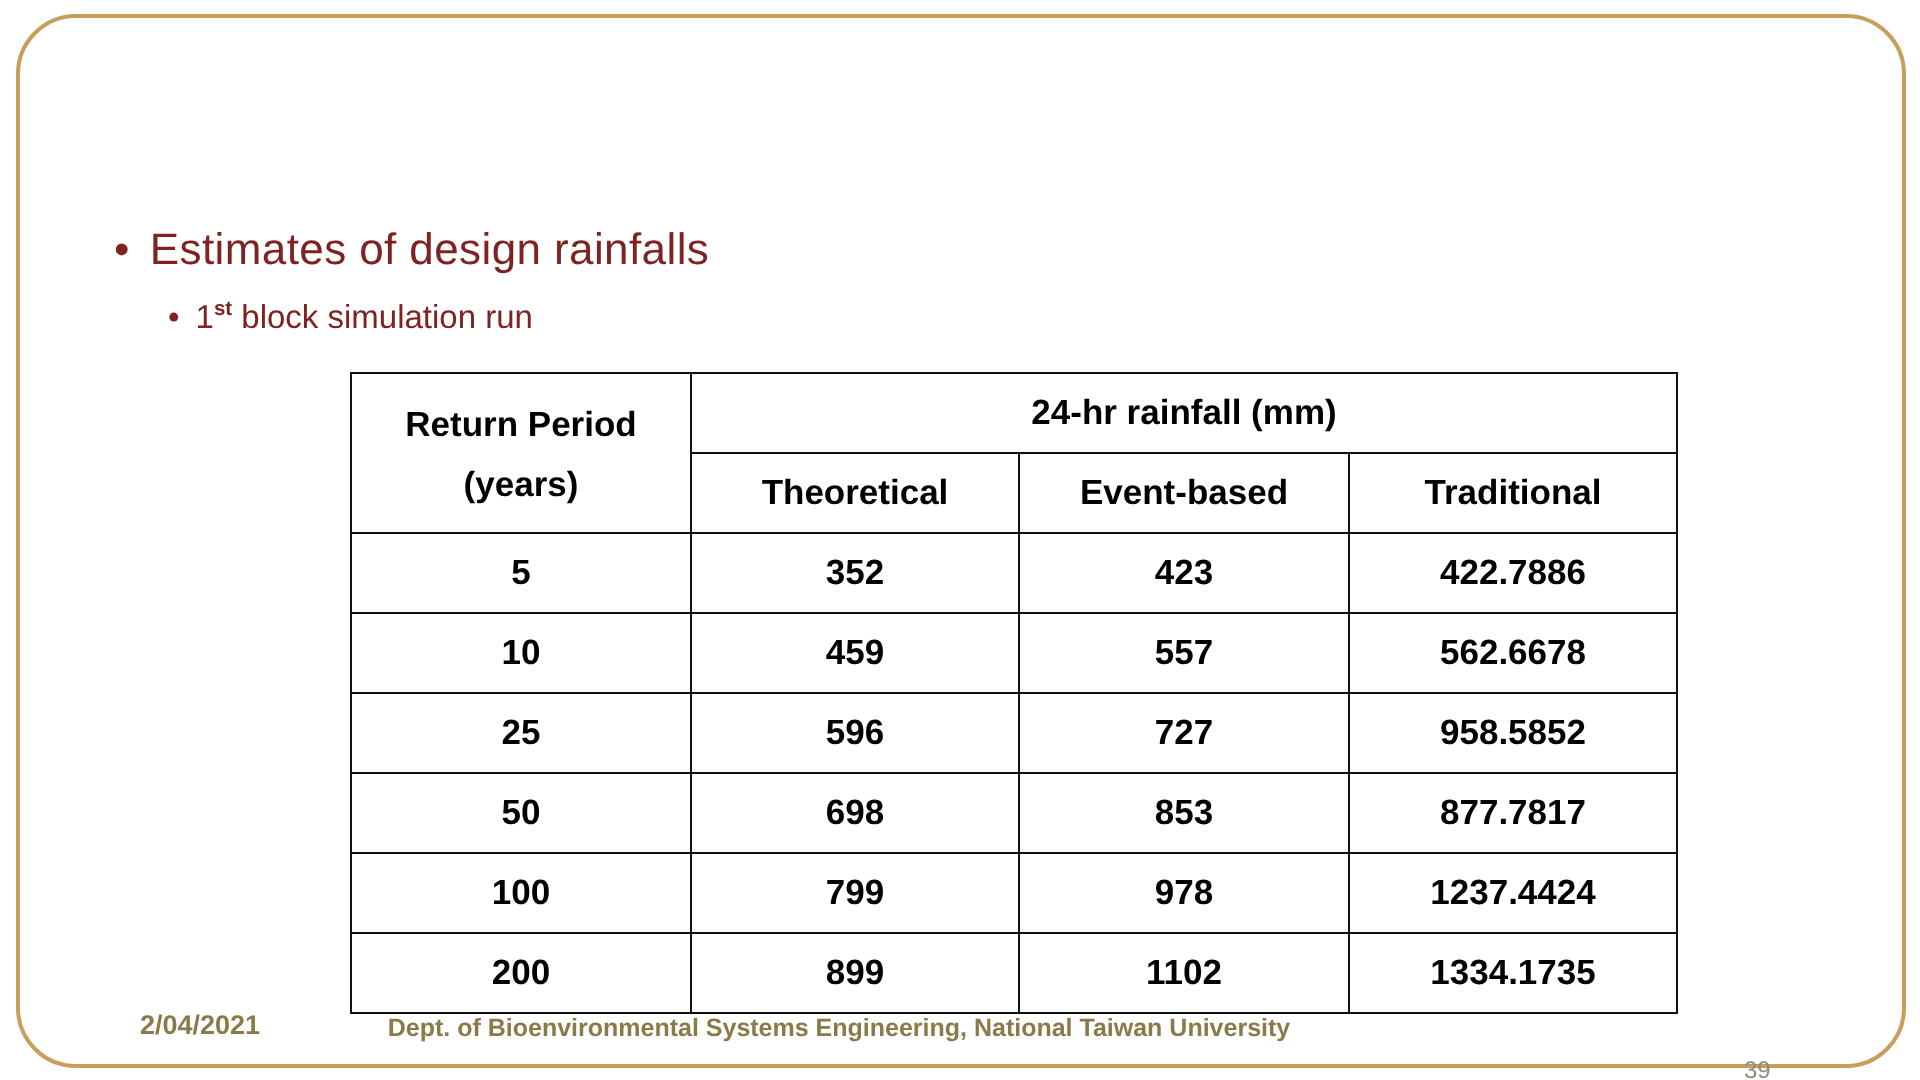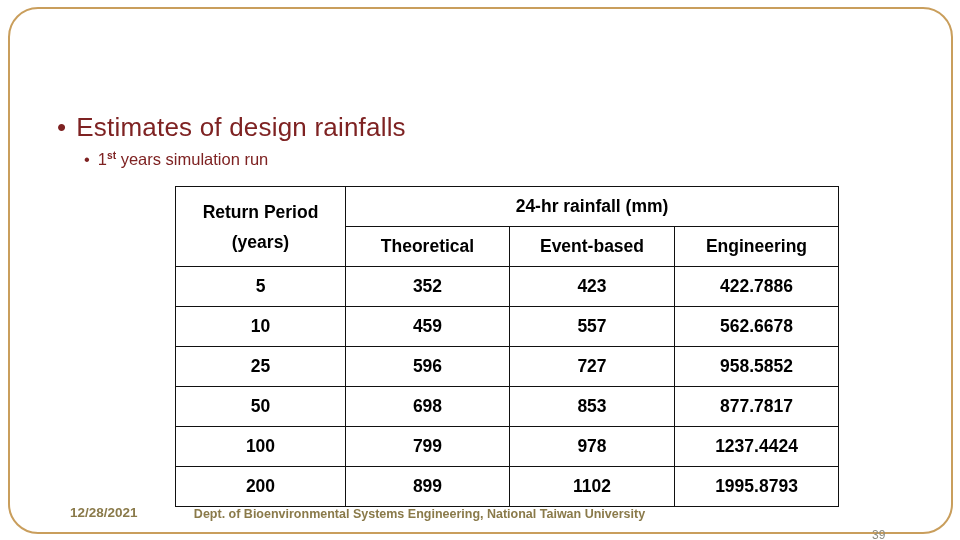--- a/index.html
+++ b/index.html
@@ -17,21 +17,21 @@
     top: 7px; left: 8px;
     width: 941px; height: 523px;
     border: 2.5px solid var(--border, #C99E5C);
     border-radius: 30px;
     pointer-events: none;
   }
 
   .title-line {
     position: absolute;
     left: 57px; top: 112px;
-    font-size: 26px;
+    font-size: 22px;
     font-weight: 400;
     color: var(--title-text, #7E2222);
     letter-spacing: 0.2px;
   }
   .title-line .bullet { margin-right: 10px; }
 
   .subtitle-line {
     position: absolute;
     left: 84px; top: 150px;
     font-size: 16.5px;
@@ -99,40 +99,40 @@
 
 <div class="slide">
 
   <div class="slide-frame"></div>
 
   <div class="title-line">
     <span class="bullet">•</span><span>Estimates of design rainfalls</span>
   </div>
 
   <div class="subtitle-line">
-    <span class="bullet">•</span><span><span>1</span><span class="sup">st</span><span> years simulation run</span></span>
+    <span class="bullet">•</span><span><span>1</span><span class="sup">st</span><span> block simulation run</span></span>
   </div>
 
   <div class="table-wrap">
     <table class="data-table">
       <colgroup>
         <col style="width:170px">
         <col style="width:164px">
         <col style="width:165px">
         <col style="width:164px">
       </colgroup>
       <thead>
         <tr>
           <th class="corner-cell" rowspan="2">Return Period (years)</th>
           <th colspan="3">24-hr rainfall (mm)</th>
         </tr>
         <tr id="subheader-row">
             <th>Theoretical</th>
             <th>Event-based</th>
-            <th>Engineering</th>
+            <th>Traditional</th>
           </tr>
       </thead>
       <tbody id="table-body">
           <tr>
             <td>5</td>
             <td>352</td>
             <td>423</td>
             <td>422.7886</td>
           </tr>
           <tr>
@@ -156,23 +156,23 @@
           <tr>
             <td>100</td>
             <td>799</td>
             <td>978</td>
             <td>1237.4424</td>
           </tr>
           <tr>
             <td>200</td>
             <td>899</td>
             <td>1102</td>
-            <td>1995.8793</td>
+            <td>1334.1735</td>
           </tr>
         </tbody>
     </table>
   </div>
 
-  <div class="footer-date">12/28/2021</div>
+  <div class="footer-date">2/04/2021</div>
   <div class="footer-center">Dept. of Bioenvironmental Systems Engineering, National Taiwan University</div>
   <div class="footer-page">39</div>
 
 </div>
 
 </body></html>

